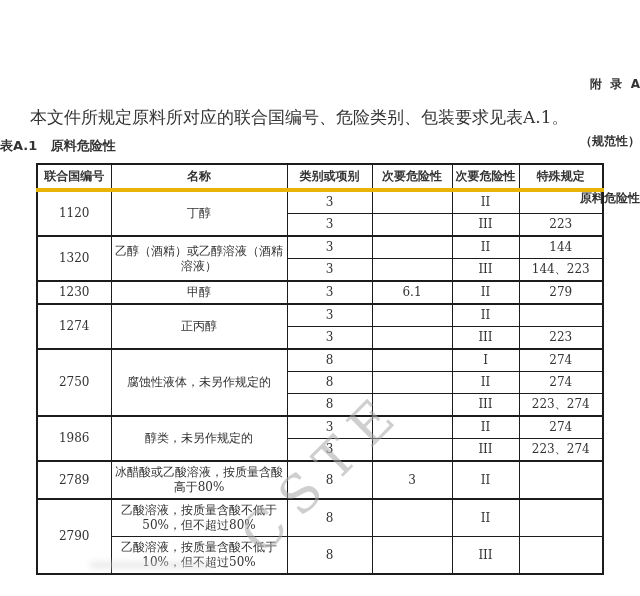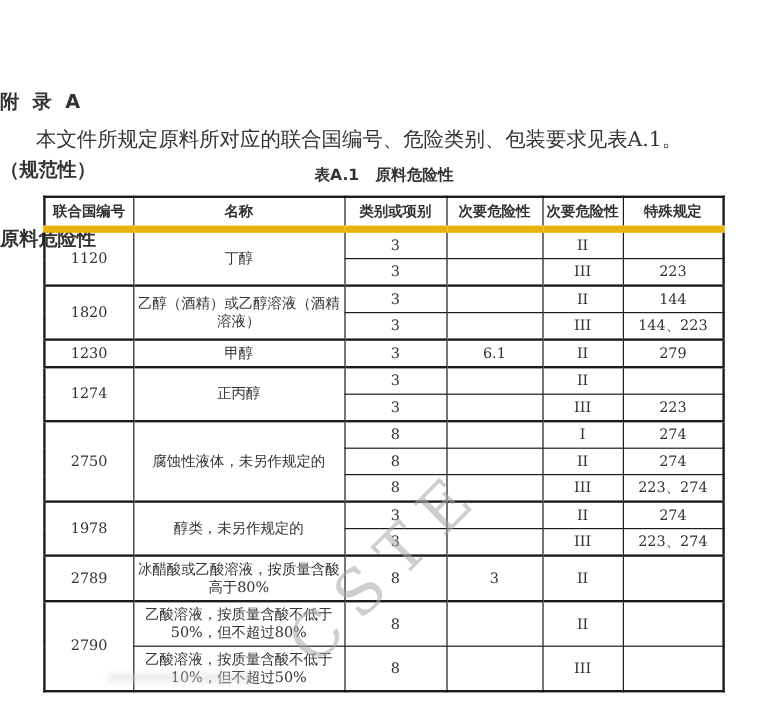--- a/index.html
+++ b/index.html
@@ -13,41 +13,40 @@
     background: #ffffff;
     font-family: "DejaVu Serif", "Liberation Serif", serif;
     color: #333333;
     overflow: hidden;
   }
   .heading-block {
     position: absolute;
     top: 37px;
     left: 0;
     width: 640px;
-    text-align: left;
+    text-align: right;
     font-family: "DejaVu Sans", "Liberation Sans", sans-serif;
     font-weight: bold;
-    font-size: 16px;
+    font-size: 12px;
     line-height: 19px;
     white-space: pre;
   }
   .intro-paragraph {
     position: absolute;
     top: 109px;
     left: 30px;
     width: 585px;
     font-size: 17px;
     line-height: 17px;
   }
   .table-caption {
     position: absolute;
     top: 137px;
     left: 0;
     width: 640px;
-    text-align: center;
     font-family: "DejaVu Sans", "Liberation Sans", sans-serif;
     font-weight: bold;
     font-size: 13px;
     white-space: pre;
   }
   .table-wrap {
     position: absolute;
     left: 36px;
     top: 163px;
   }
@@ -69,21 +68,21 @@
     text-align: center;
     vertical-align: middle;
     font-size: 12px;
     line-height: 15px;
     padding: 3px 2px;
     overflow: hidden;
   }
   table.hazard thead th {
     font-family: "DejaVu Sans", "Liberation Sans", sans-serif;
     font-weight: bold;
-    border-bottom: 6px solid #eab308;
+    border-bottom: 4px solid #eab308;
     height: 17px;
   }
   table.hazard tr.group td {
     border-top: 2px solid #1c1c1c;
   }
   .watermark {
     position: absolute;
     left: 172px;
     top: 440px;
     width: 300px;
@@ -152,21 +151,21 @@
           <td>II</td>
           <td></td>
         </tr>
         <tr>
           <td>3</td>
           <td></td>
           <td>III</td>
           <td>223</td>
         </tr>
         <tr class="group">
-          <td rowspan="2">1820</td>
+          <td rowspan="2">1320</td>
           <td rowspan="2">乙醇（酒精）或乙醇溶液（酒精溶液）</td>
           <td>3</td>
           <td></td>
           <td>II</td>
           <td>144</td>
         </tr>
         <tr>
           <td>3</td>
           <td></td>
           <td>III</td>
@@ -208,21 +207,21 @@
           <td>II</td>
           <td>274</td>
         </tr>
         <tr>
           <td>8</td>
           <td></td>
           <td>III</td>
           <td>223、274</td>
         </tr>
         <tr class="group">
-          <td rowspan="2">1978</td>
+          <td rowspan="2">1986</td>
           <td rowspan="2">醇类，未另作规定的</td>
           <td>3</td>
           <td></td>
           <td>II</td>
           <td>274</td>
         </tr>
         <tr>
           <td>3</td>
           <td></td>
           <td>III</td>

